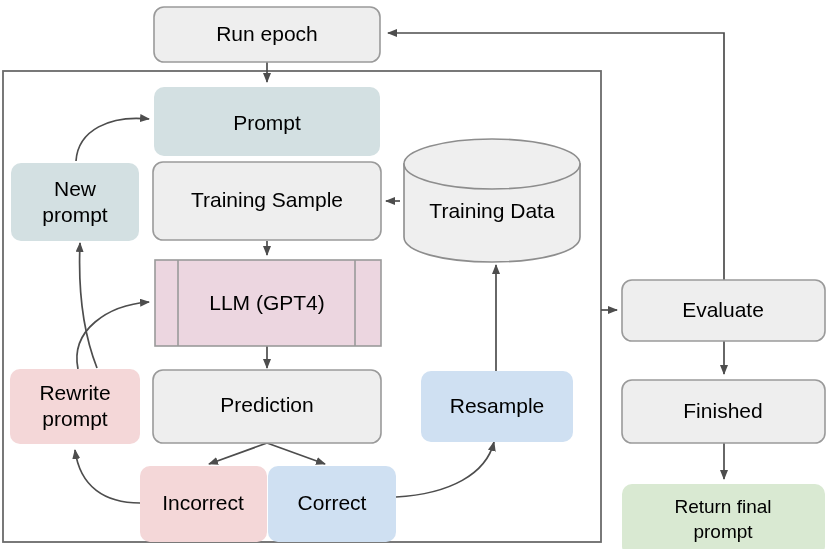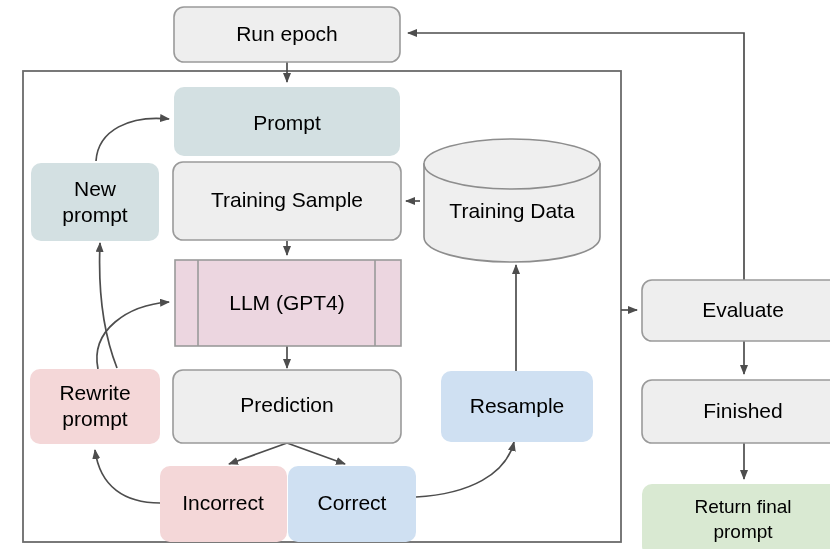--- a/index.html
+++ b/index.html
@@ -10,21 +10,20 @@
   body {
     width: 830px;
     height: 549px;
     overflow: hidden;
     font-family: "Liberation Sans", sans-serif;
   }
   #diagram-root {
     position: relative;
     width: 697px;
     height: 549px;
-    padding-left: 20px;
   }
   svg#flow {
     display: block;
     width: 830px;
     height: 549px;
   }
   .node-label {
     font-family: "Liberation Sans", sans-serif;
     font-size: 21px;
     fill: #000000;

